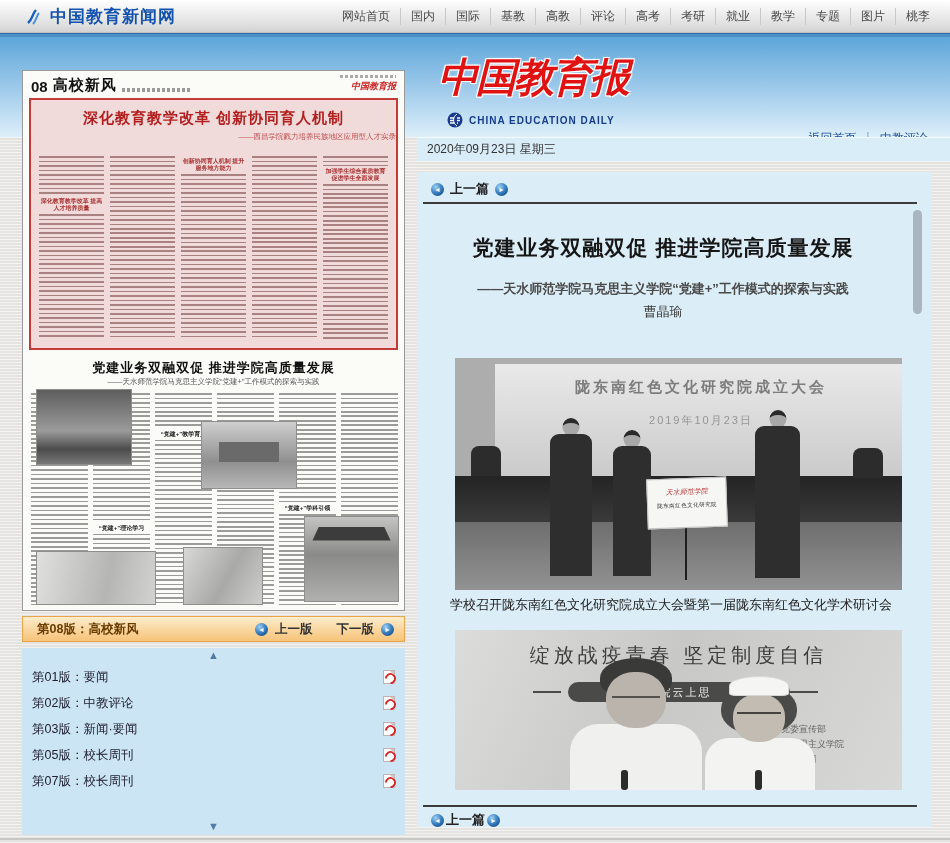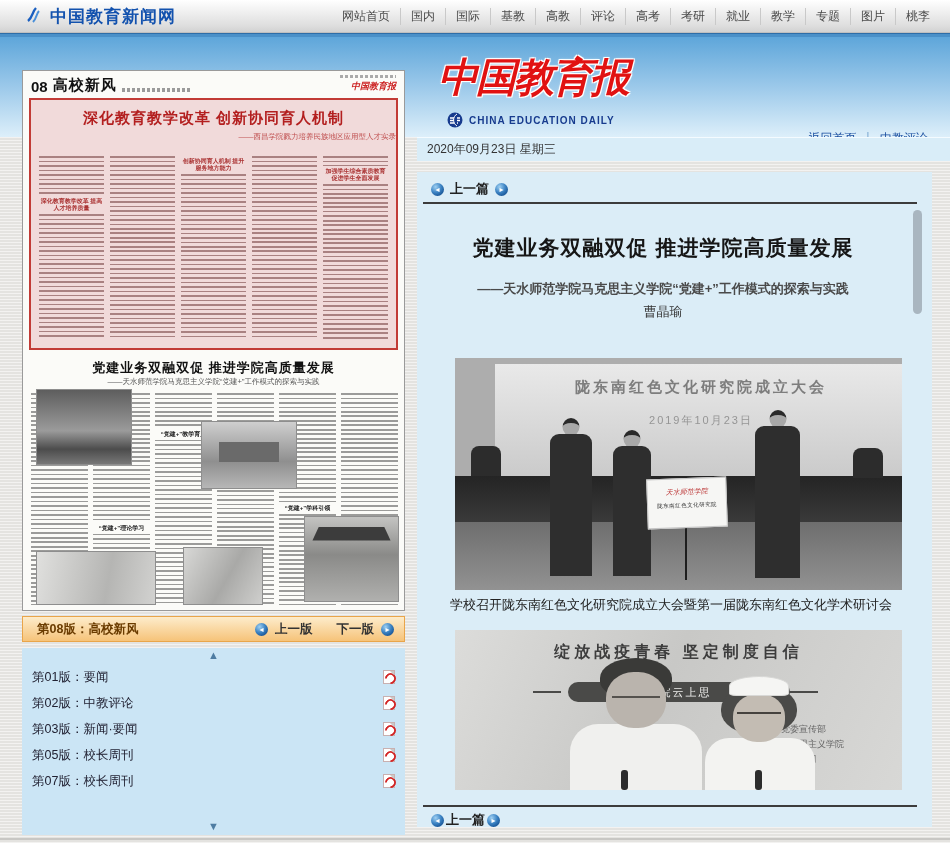--- a/index.html
+++ b/index.html
@@ -11,21 +11,21 @@
   }
   #stage {
     position:relative; width:950px; height:843px; overflow:hidden;
     background-color:#e9e8e5;
     background-image: repeating-linear-gradient(0deg, rgba(255,255,255,.45) 0 1px, rgba(0,0,0,.025) 1px 3px);
   }
 
   
   .topbar { position:absolute; left:0; top:0; width:950px; height:33px;
     background:linear-gradient(#ffffff,#dedede 80%,#d2d2d2); border-bottom:1px solid #bfbfbf; }
-  .site-logo { position:absolute; left:24px; top:5px; display:flex; align-items:flex-start; gap:6px; }
+  .site-logo { position:absolute; left:24px; top:5px; display:flex; align-items:center; gap:6px; }
   .site-logo-text { font-size:17px; font-weight:bold; color:#1352ae; letter-spacing:1px; }
   .nav { position:absolute; right:10px; top:0; height:33px; display:flex; align-items:center; font-size:12px; color:#4a4a4a; }
   .nav-item { padding:0 10px; cursor:pointer; white-space:nowrap; }
   .nav-item + .nav-item { border-left:1px solid #c9c9c9; }
 
   .blueline { position:absolute; left:0; top:33px; width:950px; height:4px; background:#4a90c8; border-top:1px solid #2e6ea8; }
 
   
   .hero { position:absolute; left:0; top:37px; width:950px; height:100px;
     background:linear-gradient(#5ea6da, #9cc9ea 50%, #ddeffa 100%); }
@@ -166,21 +166,21 @@
   .p1-plaque { position:absolute; left:192px; top:120px; width:80px; height:50px;
     background:#f6f6f4; border:1px solid #c5c5c5; transform:rotate(-2deg); text-align:center; }
   .p1-plq1 { margin-top:8px; font-family:"DejaVu Serif",serif; font-style:italic; font-size:7px; color:#b33; }
   .p1-plq2 { margin-top:5px; font-size:5.5px; color:#333; letter-spacing:.5px; }
   .p1-tripod { position:absolute; left:230px; top:170px; width:2px; height:52px; background:#1e1e1e; }
 
   
   .photo2 { position:absolute; left:38px; top:458px; width:447px; height:160px;
     background:linear-gradient(115deg,#dcdcda,#c8c8c6 45%,#d8d8d6); overflow:hidden; }
   .p2-banner { position:absolute; left:0; top:12px; width:100%; text-align:center;
-    font-size:16px; font-weight:bold; color:#3d3d3d; letter-spacing:4px; }
+    font-size:20px; font-weight:normal; color:#3d3d3d; letter-spacing:4px; }
   .p2-pill { position:absolute; left:113px; top:52px; width:222px; height:20px;
     background:#4a4a48; border-radius:10px; color:#ededeb; font-size:11px; line-height:20px;
     text-align:center; letter-spacing:2px; }
   .p2-dash { position:absolute; top:61px; width:28px; height:2px; background:#4a4a48; }
   .p2-dash-l { left:78px; } .p2-dash-r { right:84px; }
   .p2-credits { position:absolute; right:58px; top:92px; font-size:9px; color:#666; line-height:15px; }
   .p2fig { position:absolute; }
   .p2-man { left:115px; top:28px; width:132px; height:132px; }
   .p2-man .hair { position:absolute; left:30px; top:0; width:72px; height:40px; background:#3a3a38; border-radius:50% 50% 42% 42%; }
   .p2-man .face { position:absolute; left:36px; top:14px; width:60px; height:56px; background:#bab4ad; border-radius:46%; }

